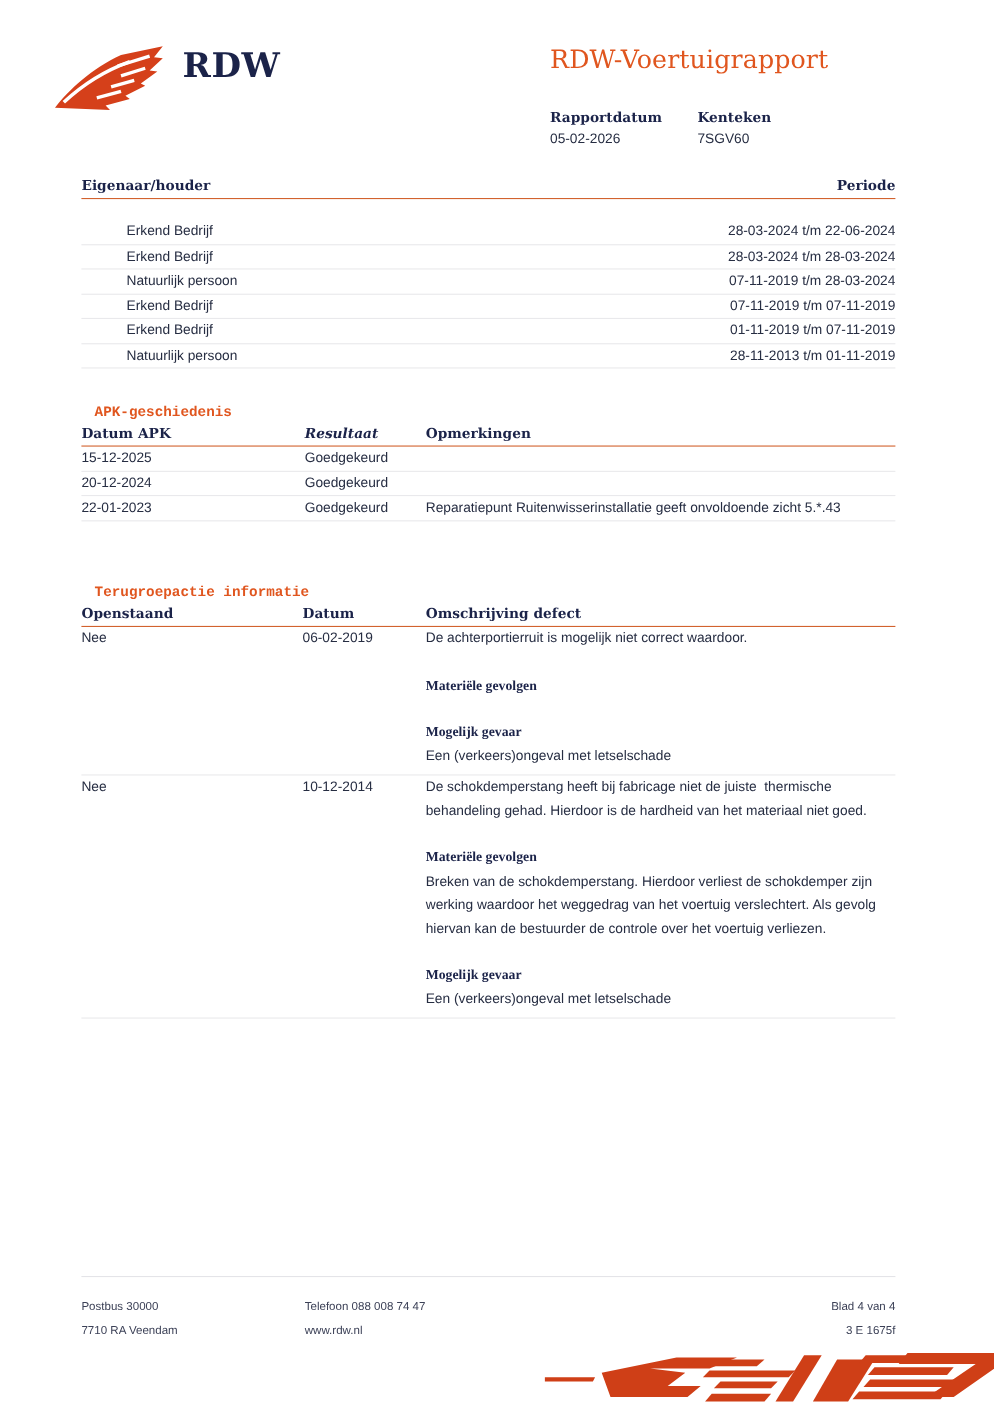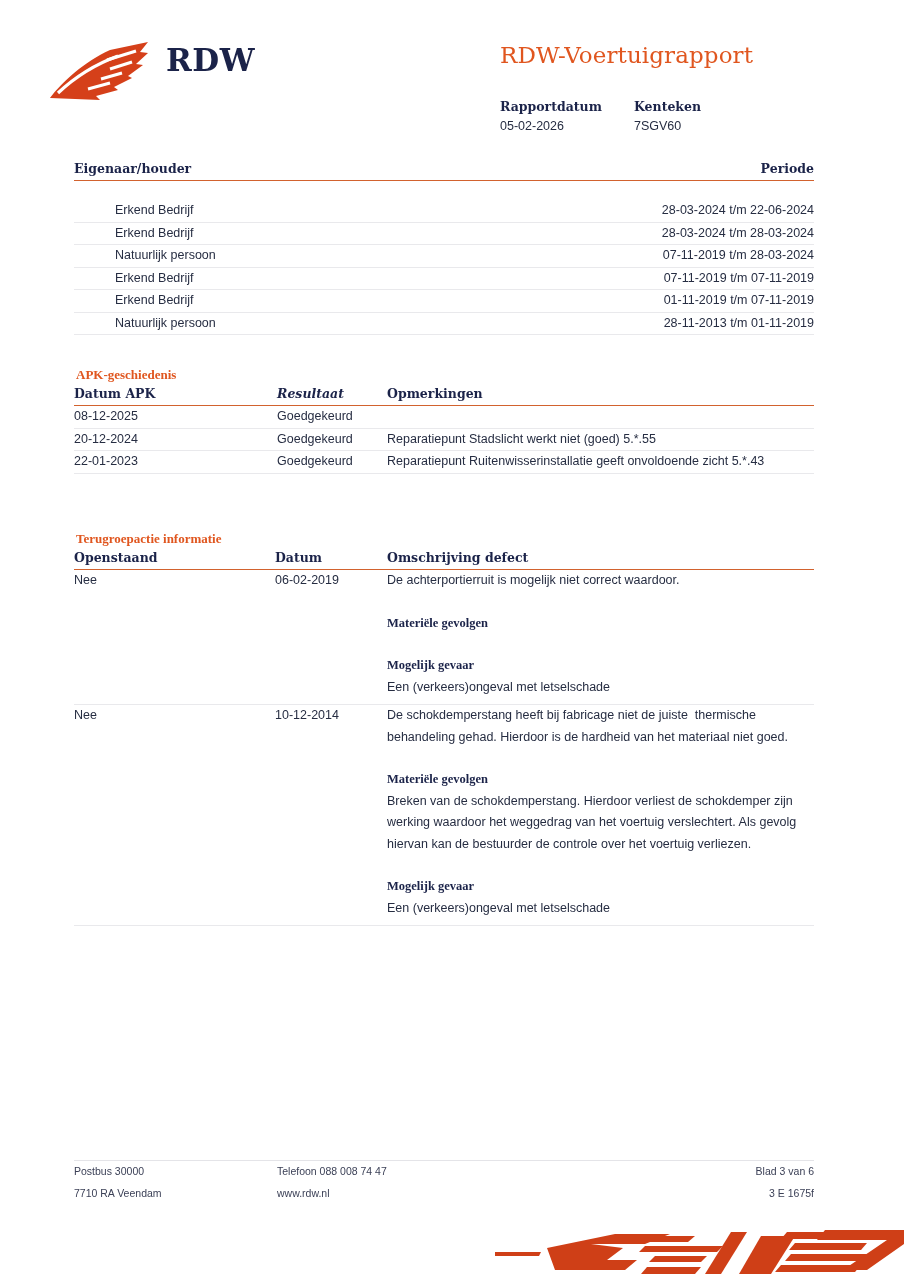--- a/index.html
+++ b/index.html
@@ -84,26 +84,26 @@
     font-family: "Liberation Sans", sans-serif;
     font-size: 12.5px;
     color: #262d42;
     line-height: 20px;
   }
 
   
   .section { position: absolute; left: 74px; width: 740px; }
 
   .section-title {
-    font-family: Liberation Serif, serif;
+    font-family: Liberation Mono, monospace;
     font-size: 13px;
     font-weight: 700;
     color: #e0561f;
     line-height: 17px;
-    margin: 0 0 2px 2px;
+    margin: 0 0 2px 12px;
   }
 
   .thead {
     position: relative;
     height: 20px;
     border-bottom: 1.6px solid #d2622e;
   }
   .thead .th {
     position: absolute;
     top: 0;
@@ -171,21 +171,21 @@
   }
   .pad-bottom { padding-bottom: 6px; }
 
   
   .footer {
     position: absolute;
     left: 74px;
     top: 1160px;
     width: 740px;
     border-top: 1px solid #e4e4e8;
-    padding-top: 3px;
+    padding-top: 20px;
   }
   .footer-row {
     position: relative;
     height: 22px;
     font-size: 10.5px;
     color: #3c4157;
     line-height: 14px;
   }
   .footer-row .f1 { position: absolute; left: 0; top: 0; }
   .footer-row .f2 { position: absolute; left: 203px; top: 0; }
@@ -266,28 +266,27 @@
 
   <div class="section" style="top:366px;">
     <div class="section-title">APK-geschiedenis</div>
     <div class="thead">
       <div class="th" style="left:0;">Datum APK</div>
       <div class="th" style="left:203px;font-style:italic;">Resultaat</div>
       <div class="th" style="left:313px;">Opmerkingen</div>
     </div>
     <div class="rows apk" id="apk-rows">
         <div class="row">
-          <span class="c1">08-12-2025</span>
+          <span class="c1">15-12-2025</span>
           <span class="c2">Goedgekeurd</span>
           <div class="c3">&nbsp;</div>
         </div>
         <div class="row">
           <span class="c1">20-12-2024</span>
           <span class="c2">Goedgekeurd</span>
-          <div class="c3">Reparatiepunt Stadslicht werkt niet (goed) 5.*.55</div>
         </div>
         <div class="row">
           <span class="c1">22-01-2023</span>
           <span class="c2">Goedgekeurd</span>
           <div class="c3">Reparatiepunt Ruitenwisserinstallatie geeft onvoldoende zicht 5.*.43</div>
         </div>
       </div>
   </div>
 
   <div class="section" style="top:530px;">
@@ -319,21 +318,21 @@
             <div class="block-text">Een (verkeers)ongeval met letselschade</div>
           </div>
         </div>
       </div>
   </div>
 
   <div class="footer">
     <div class="footer-row">
       <span class="f1">Postbus 30000</span>
       <span class="f2">Telefoon 088 008 74 47</span>
-      <span class="f3">Blad 3 van 6</span>
+      <span class="f3">Blad 4 van 4</span>
     </div>
     <div class="footer-row">
       <span class="f1">7710 RA Veendam</span>
       <span class="f2">www.rdw.nl</span>
       <span class="f3">3 E 1675f</span>
     </div>
   </div>
 
   <div class="bottom-graphic">
     <svg viewBox="0 0 409 58" width="409" height="58" aria-hidden="true">

